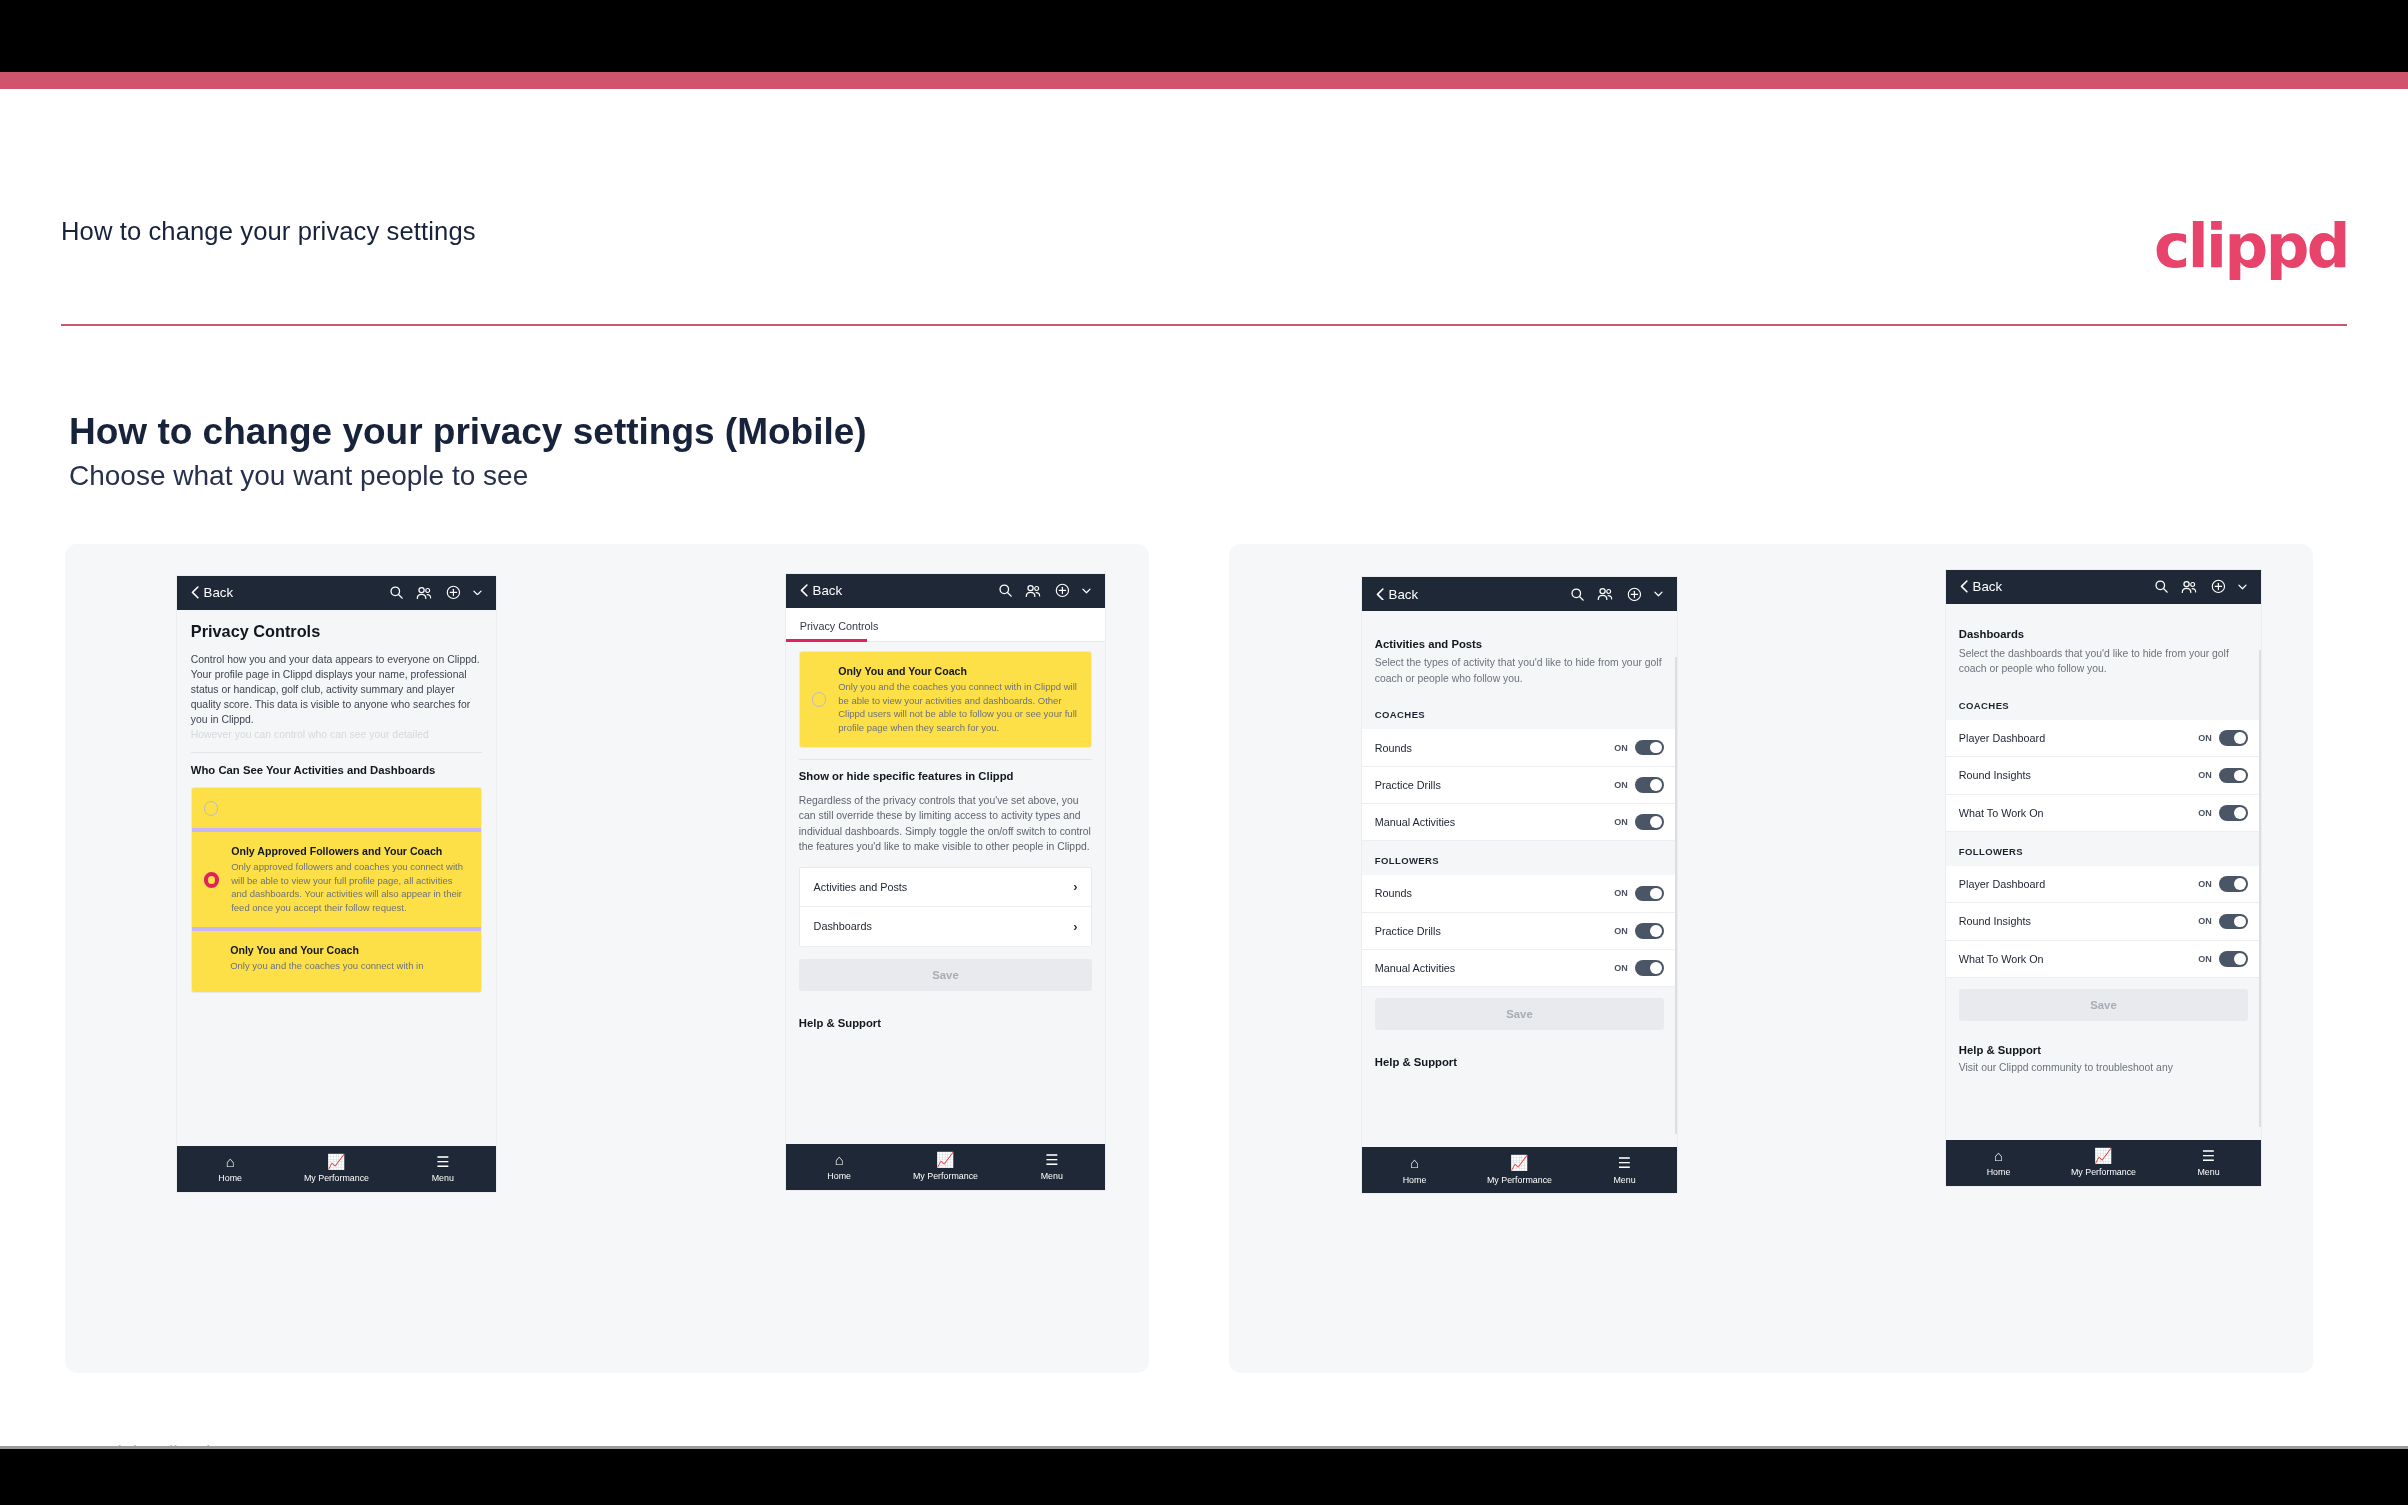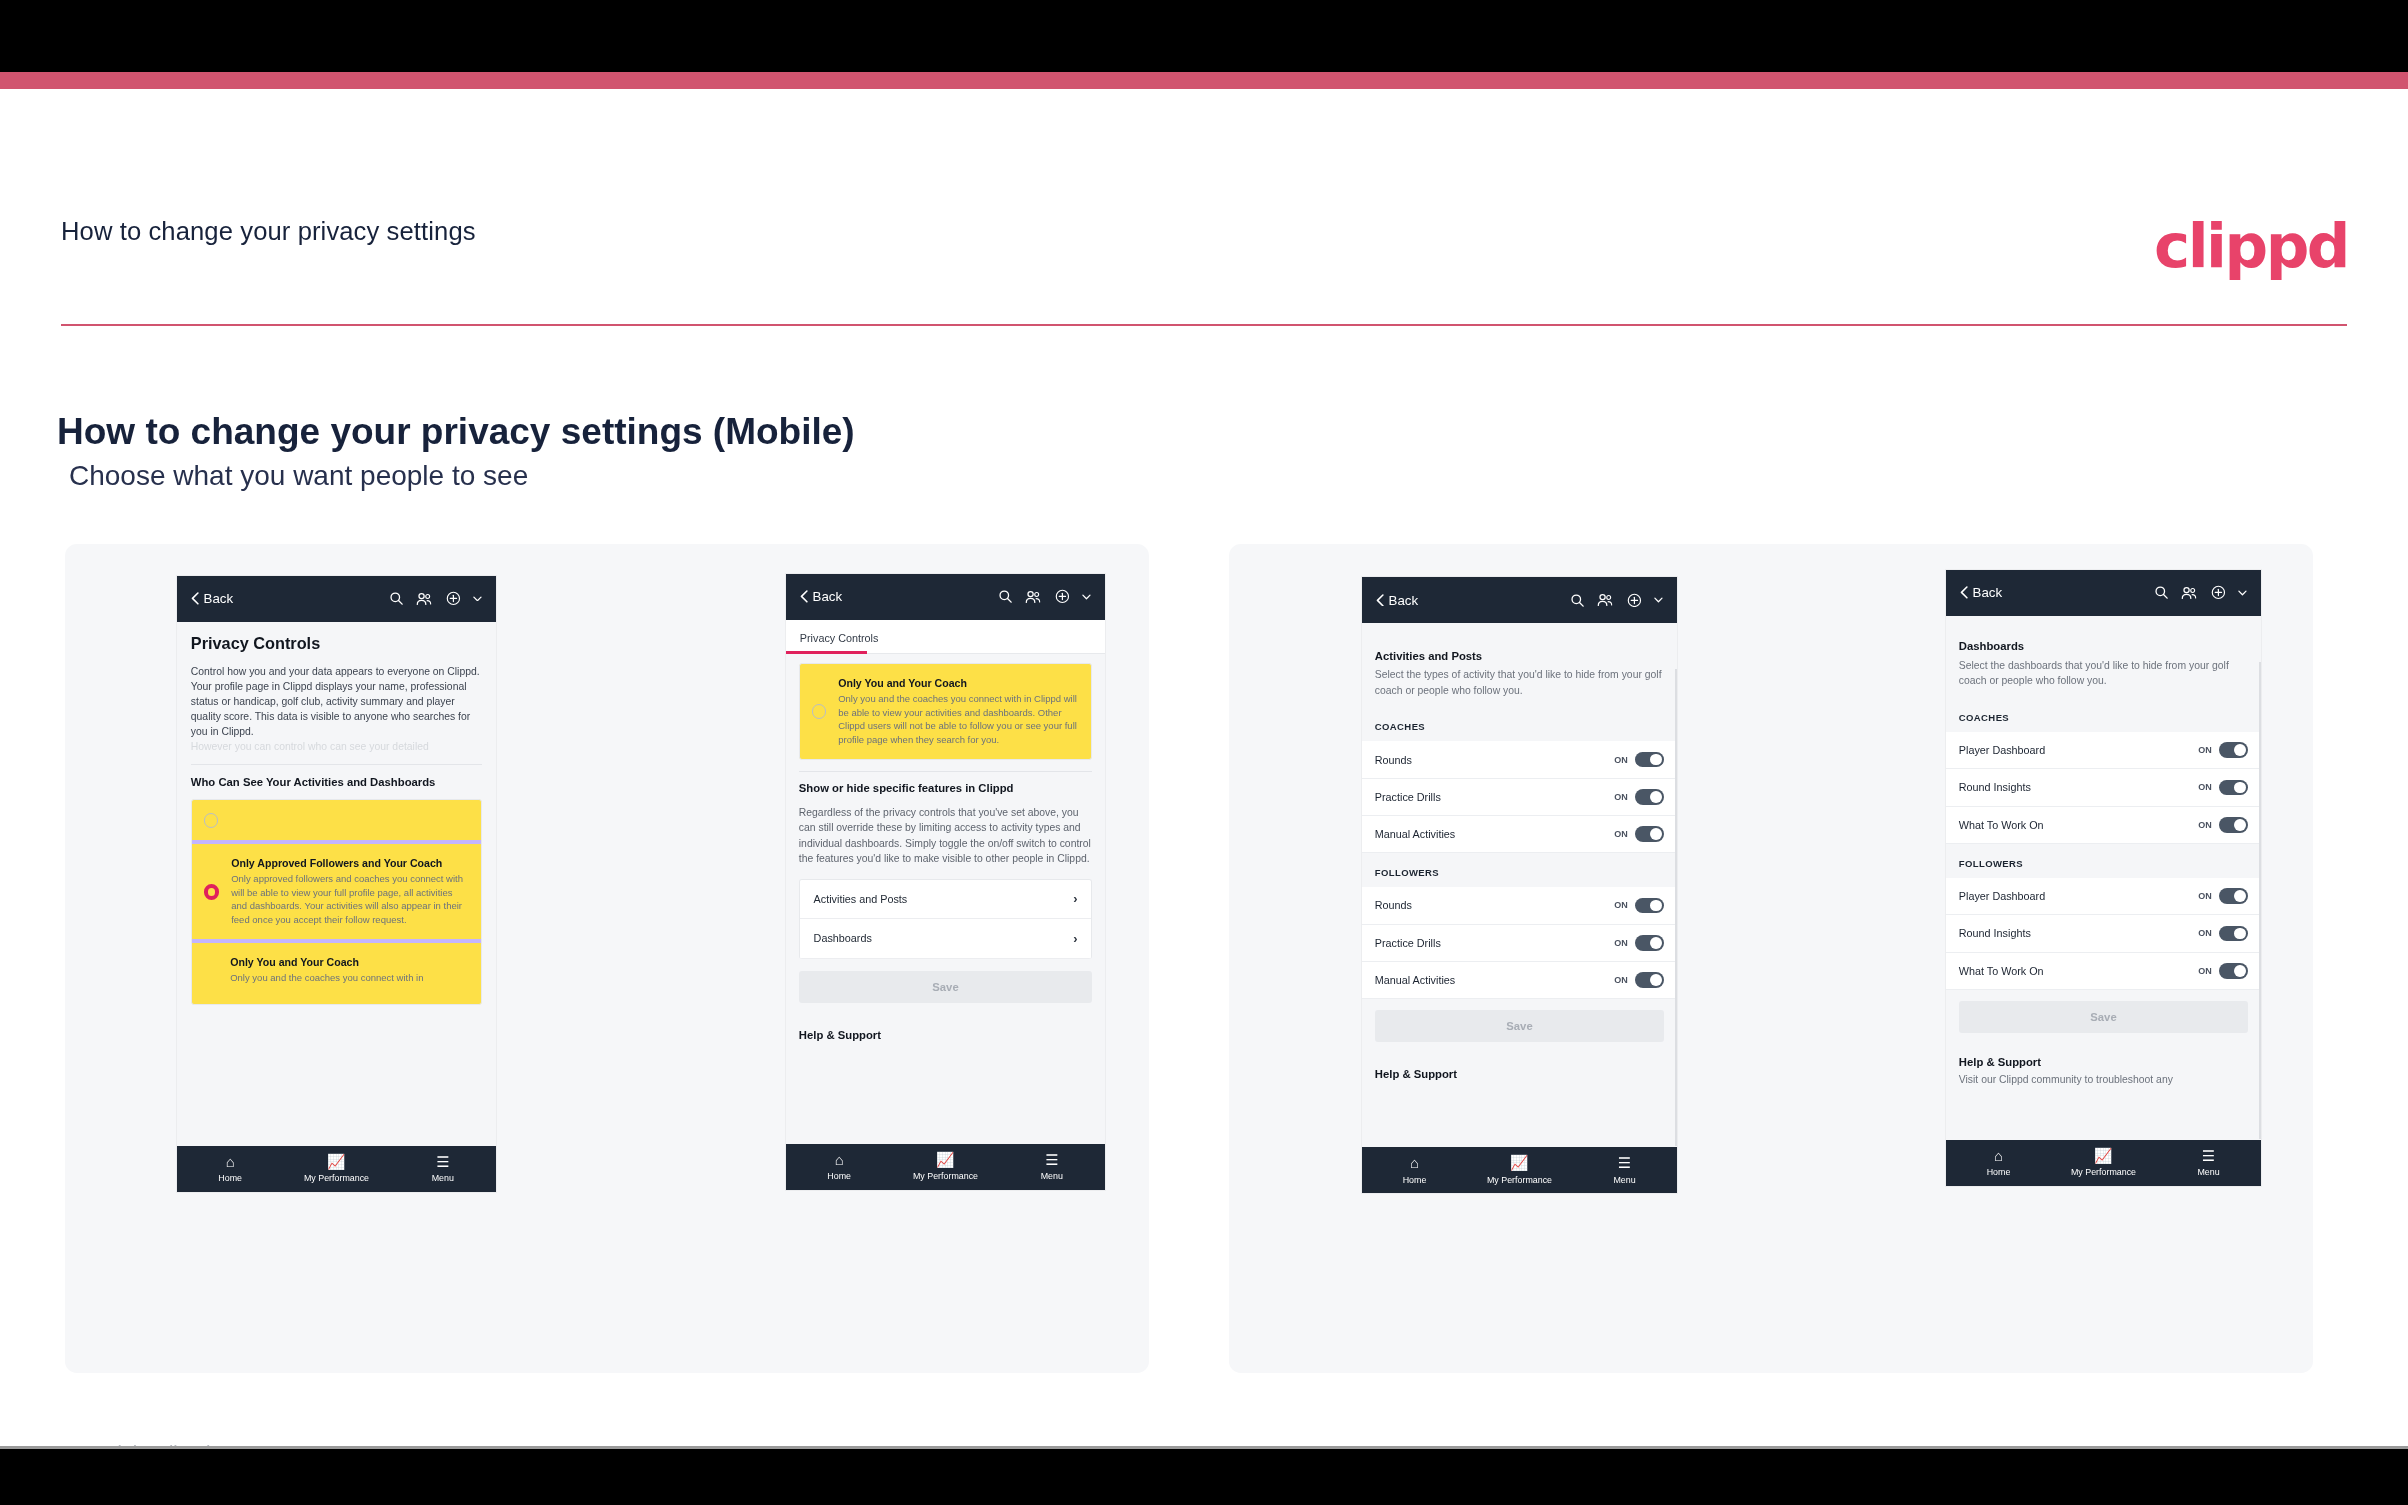--- a/index.html
+++ b/index.html
@@ -34,21 +34,21 @@
     letter-spacing:-2.5px; line-height:1;
     font-family:"DejaVu Sans", sans-serif;
   }
   .hdr-rule {
     position:absolute; left:61px; top:235px; width:2286px; height:2px;
     background:#d1546f;
   }
 
   
   .page-title {
-    position:absolute; left:57px; top:322px;
+    position:absolute; left:69px; top:322px;
     font-size:37px; font-weight:bold; color:#17223b;
   }
   .page-subtitle {
     position:absolute; left:69px; top:371px;
     font-size:28px; font-weight:normal; color:#27304d;
   }
 
   
   .panel {
     position:absolute; top:455px; height:829px;
@@ -63,21 +63,21 @@
   }
 
   
   .phone {
     position:absolute;
     background:#f5f6f8;
     overflow:hidden;
     box-shadow:0 0 0 1px rgba(0,0,0,0.04);
   }
   .phone .topbar {
-    height:46px; background:#1e2836;
+    height:34px; background:#1e2836;
     display:flex; padding:0 13.8px;
     position:relative; z-index:5;
   }
   .phone .topbar .back {
     color:#fff; font-size:13.3px; display:flex; align-items:center; gap:4.9px;
   }
   .phone .topbar .icons {
     margin-left:auto; display:flex; align-items:center; gap:12.8px;
   }
   .phone .topbar .icons svg { display:block; }

